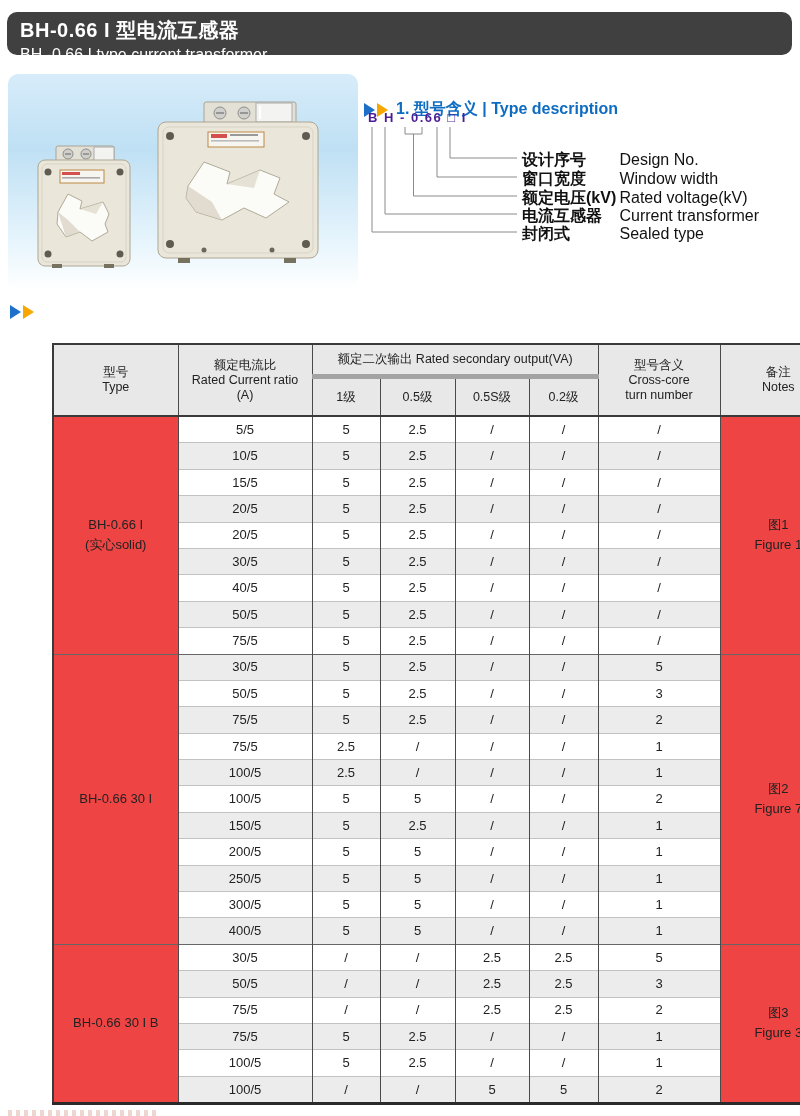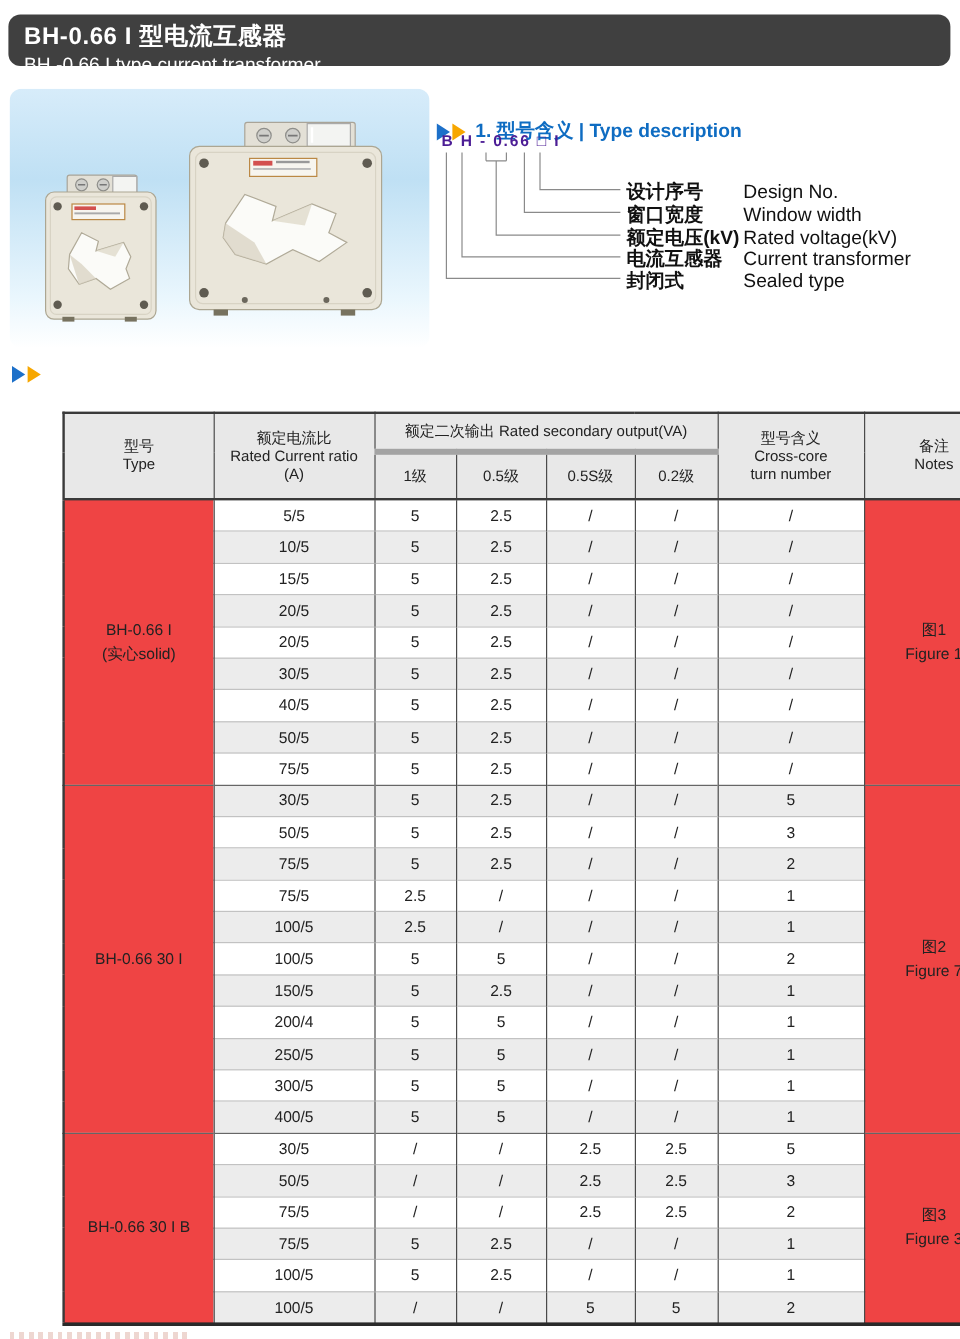--- a/index.html
+++ b/index.html
@@ -371,21 +371,21 @@
       </tr>
       <tr>
         <td class="shade">150/5</td>
         <td class="shade">5</td>
         <td class="shade">2.5</td>
         <td class="shade">/</td>
         <td class="shade">/</td>
         <td class="shade">1</td>
       </tr>
       <tr>
-        <td>200/4</td>
+        <td>200/5</td>
         <td>5</td>
         <td>5</td>
         <td>/</td>
         <td>/</td>
         <td>1</td>
       </tr>
       <tr>
         <td class="shade">250/5</td>
         <td class="shade">5</td>
         <td class="shade">5</td>

